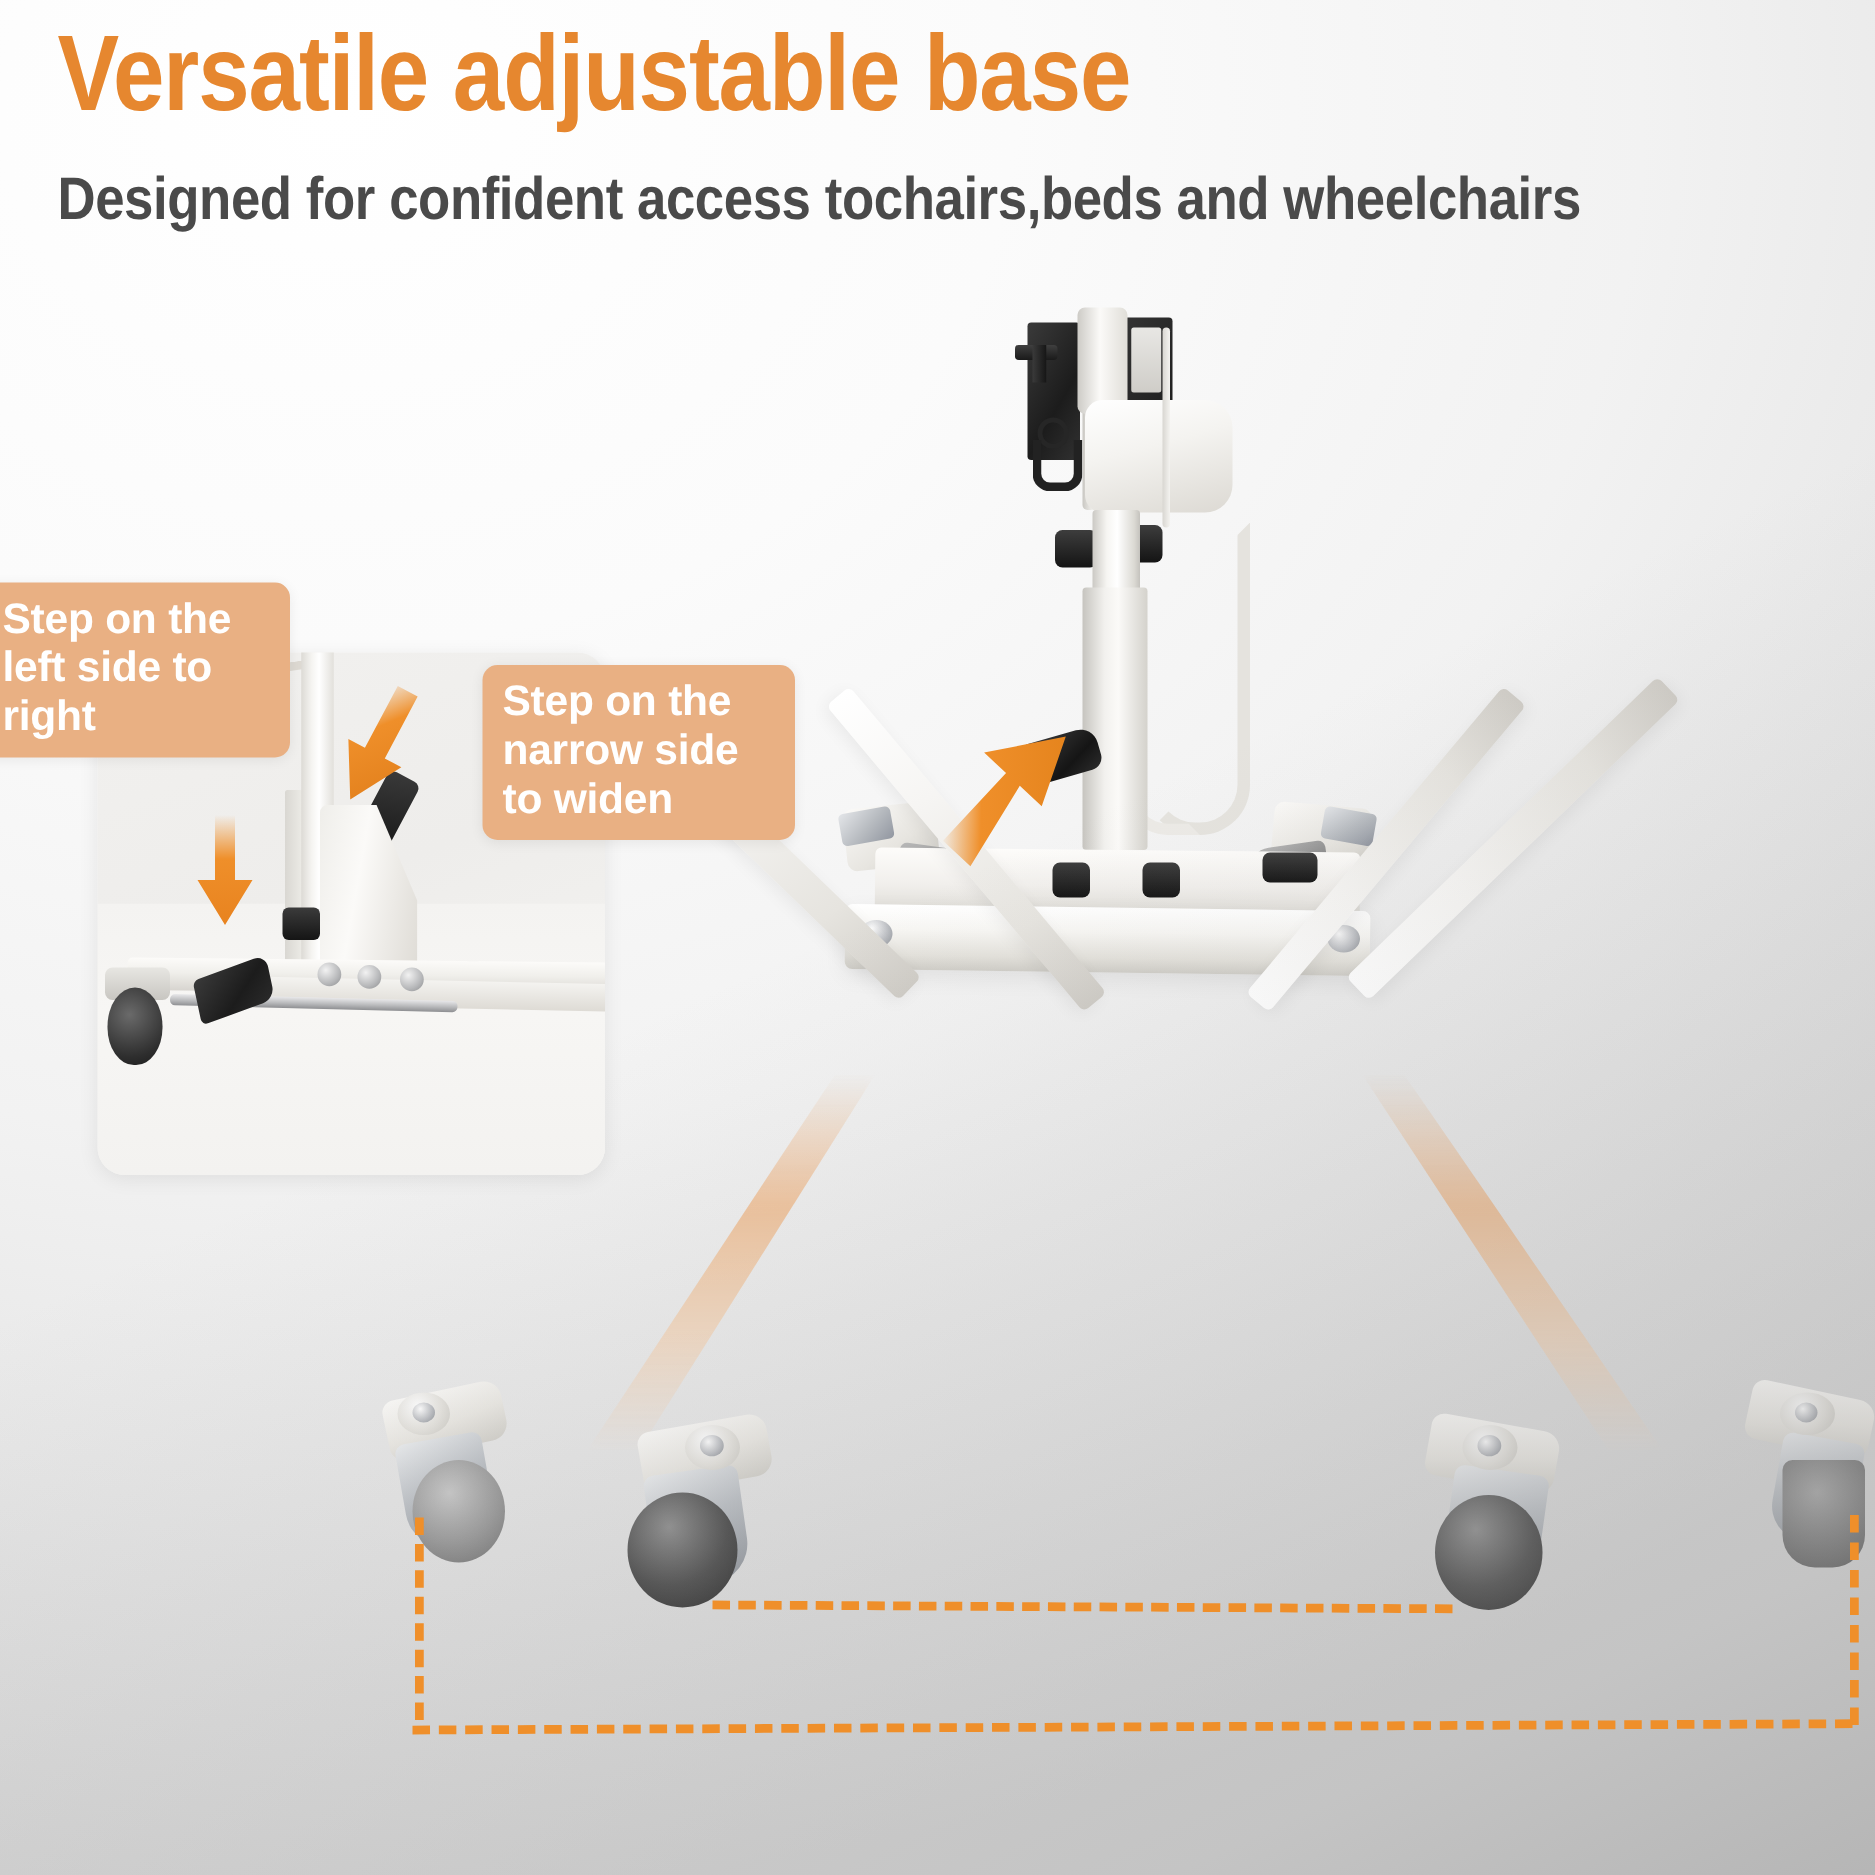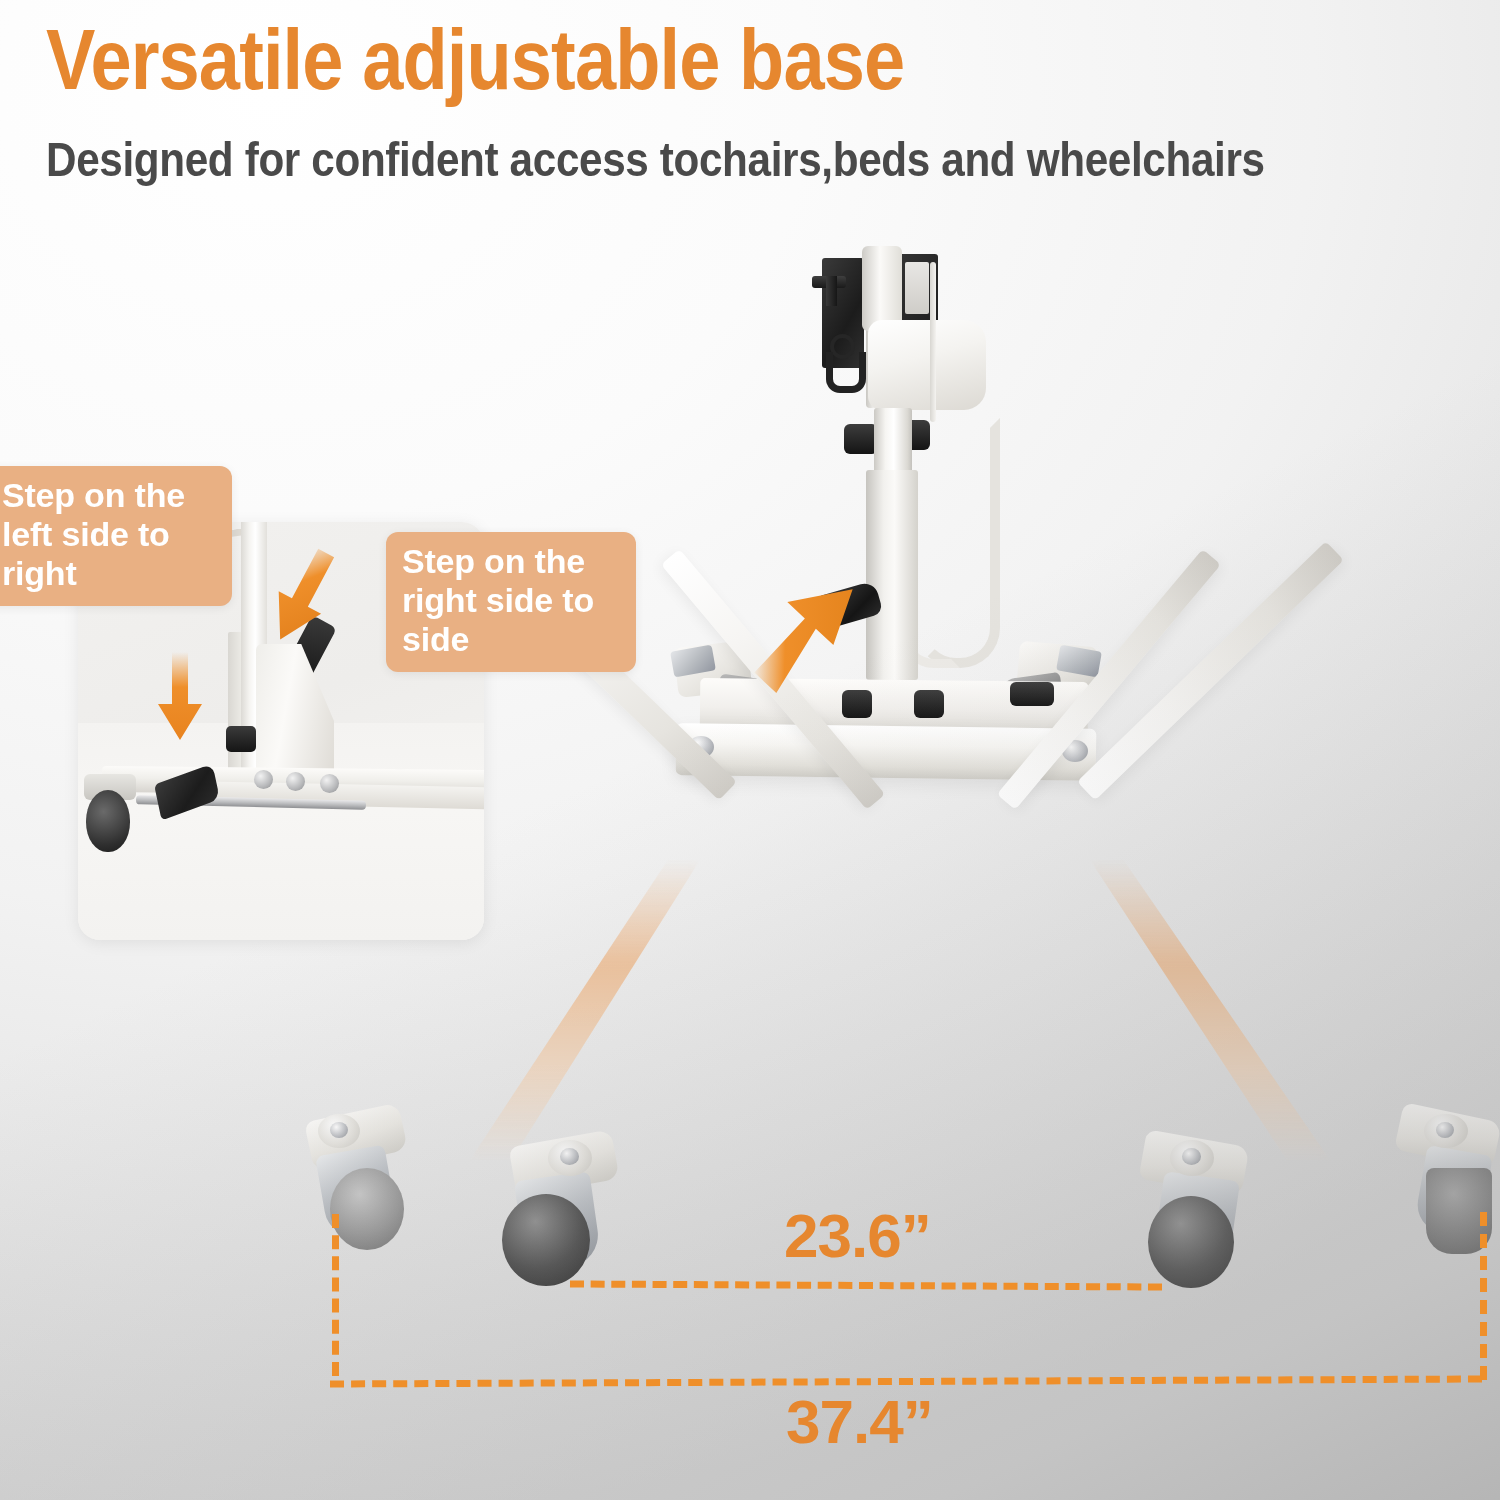--- a/index.html
+++ b/index.html
@@ -496,24 +496,22 @@
     </defs>
     <g transform="rotate(-137 65 70)">
       <path d="M50 6 h30 v74 h24 L65 134 L41 80 h24 Z" fill="url(#ga3)"></path>
     </g>
   </svg>
 
   <div class="badge" id="badge-left">
     <span>Step on the left side to right</span>
   </div>
   <div class="badge" id="badge-right">
-    <span>Step on the right side to side</span>
+    <span>Step on the narrow side to widen</span>
   </div>
 
   <div class="dim-h" style="left:570px; top:1282px; width:592px; transform:rotate(0.3deg);"></div>
-  <div class="dim-label" style="left:784px; top:1200px;">23.6”</div>
 
   <div class="dim-v" style="left:332px; top:1214px; height:162px;"></div>
   <div class="dim-v" style="left:1480px; top:1212px; height:168px;"></div>
   <div class="dim-h" style="left:330px; top:1378px; width:1152px; transform:rotate(-0.25deg);"></div>
-  <div class="dim-label" style="left:786px; top:1386px;">37.4”</div>
 
 </div>
 
 </body></html>

